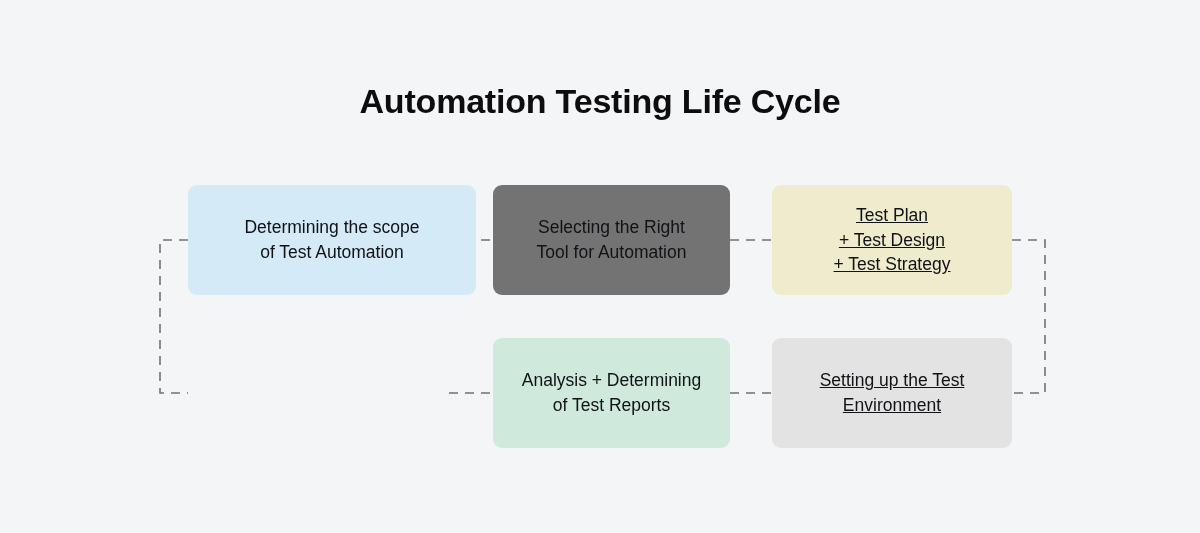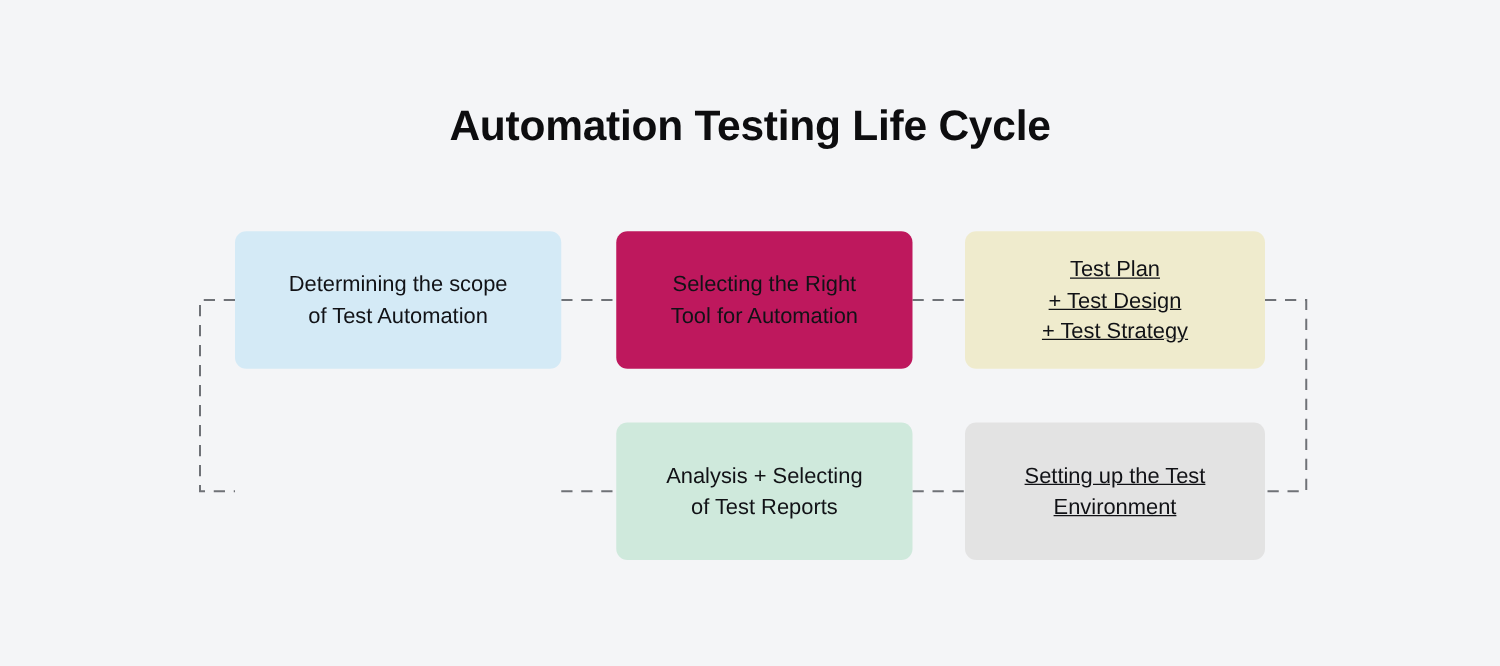--- a/index.html
+++ b/index.html
@@ -42,21 +42,21 @@
     line-height: 1.42;
     padding: 6px 10px;
     box-sizing: border-box;
   }
   .box-text {
     white-space: pre-line;
     display: block;
   }
 
   
-  .col-1 { left: 188px; width: 261px; }
+  .col-1 { left: 188px; width: 288px; }
   .col-2 { left: 493px; width: 237px; }
   .col-3 { left: 772px; width: 240px; text-decoration: underline; }
 
   .row-top    { top: 185px; height: 110px; }
   .row-bottom { top: 338px; height: 110px; }
 
   
   .connectors {
     position: absolute;
     left: 0;
@@ -86,35 +86,35 @@
     <path d="M 449 393 L 493 393" fill="none" stroke="#6f7277" stroke-width="1.6" stroke-dasharray="9 7"></path>
 
     <path d="M 730 393 L 772 393" fill="none" stroke="#6f7277" stroke-width="1.6" stroke-dasharray="9 7"></path>
   </svg>
 
   <div class="box col-1 row-top" style="background-color: rgb(212, 234, 246);">
     <span class="box-text">Determining the scope
 of Test Automation</span>
   </div>
 
-  <div class="box col-2 row-top" style="background-color: #be185d;">
+  <div class="box col-2 row-top" style="background-color: #737373;">
     <span class="box-text">Selecting the Right
 Tool for Automation</span>
   </div>
 
   <div class="box col-3 row-top" style="background-color: rgb(239, 235, 205);">
     <span class="box-text">Test Plan
 + Test Design
 + Test Strategy</span>
   </div>
 
   <div class="box col-3 row-bottom" style="background-color: rgb(227, 227, 227); align-items: center;">
     <span class="box-text">Setting up the Test
 Environment</span>
   </div>
 
   <div class="box col-2 row-bottom" style="background-color: rgb(207, 233, 220);">
-    <span class="box-text">Analysis + Selecting
+    <span class="box-text">Analysis + Determining
 of Test Reports</span>
   </div>
 
 
 </div>
 
 </body></html>

